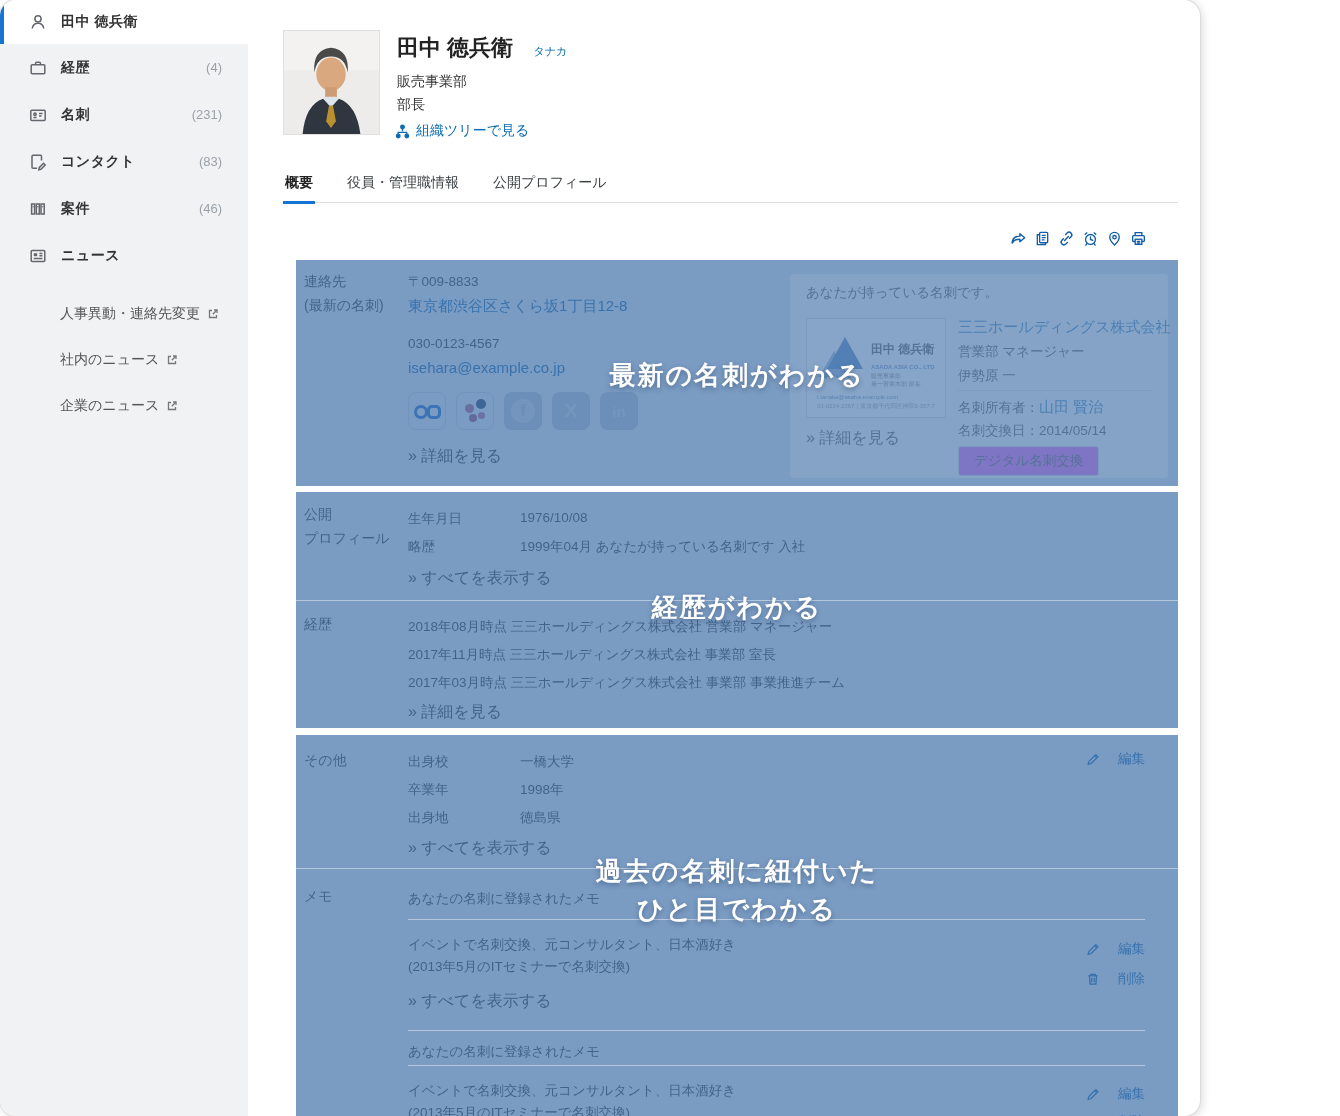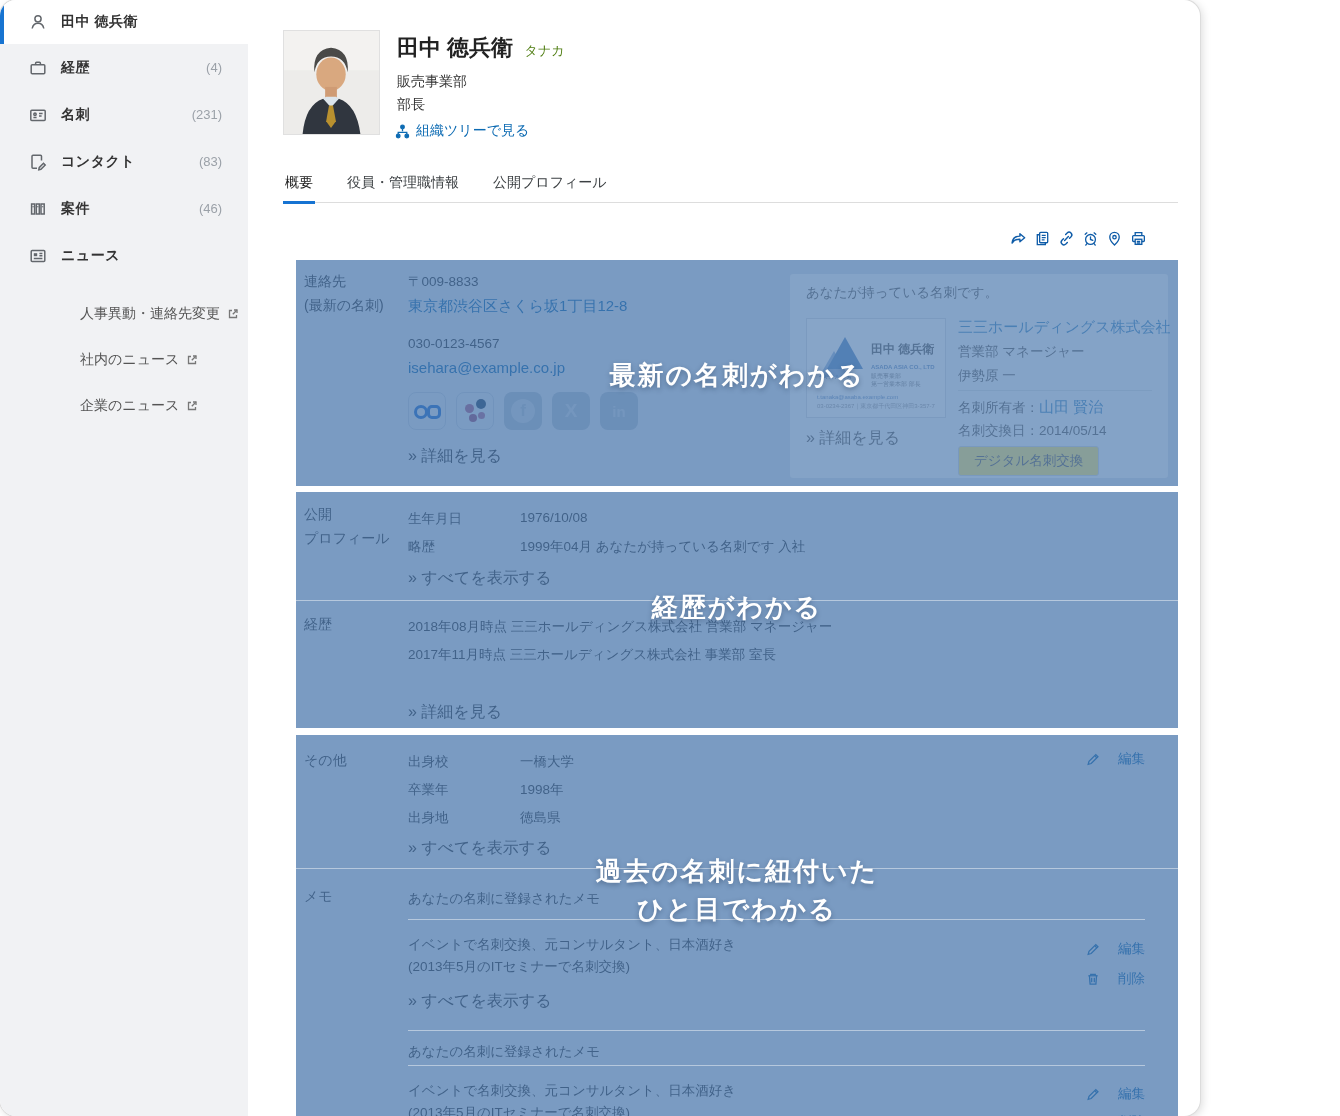--- a/index.html
+++ b/index.html
@@ -6,34 +6,34 @@
   body{width:1340px;height:1116px;background:#ffffff;font-family:"Liberation Sans","DejaVu Sans",sans-serif;position:relative;overflow:hidden;color:#333}
   .card{position:absolute;left:0;top:0;width:1200px;height:1116px;background:#fff;border-radius:16px;box-shadow:0 0 0 1px #dcdcdc,2px 2px 10px rgba(0,0,0,.15);overflow:hidden}
   
   .sidebar{position:absolute;left:0;top:0;width:248px;height:100%;background:#f1f2f4}
   .side-item{display:flex;align-items:center;height:47px;padding:0 26px 0 28px;cursor:pointer}
   .side-item.active{height:44px;background:#fff;border-left:4px solid #1774d1;padding-left:24px}
   .side-icon{width:20px;height:20px;margin-right:13px;flex:none}
   .side-label{flex:1;font-size:14px;font-weight:bold;color:#333;letter-spacing:.5px;white-space:nowrap}
   .side-count{font-size:13px;color:#9ba1a8}
   .side-links{margin-top:12px}
-  .side-link{display:flex;align-items:center;height:46px;padding-left:80px;font-size:14px;color:#555;cursor:pointer;white-space:nowrap}
+  .side-link{display:flex;align-items:center;height:46px;padding-left:60px;font-size:14px;color:#555;cursor:pointer;white-space:nowrap}
   .ext-icon{margin-left:7px;width:12px;height:12px}
   
   .photo{position:absolute;left:283px;top:30px;width:97px;height:105px;border:1px solid #e0e0e0;background:#edecea;box-sizing:border-box}
   .name-row{position:absolute;left:397px;top:33px;white-space:nowrap}
   .p-name{font-size:22px;font-weight:bold;color:#222}
-  .p-kana{font-size:13px;color:#4d7c0f;margin-left:7px}
+  .p-kana{font-size:11px;color:#0369a1;margin-left:16px}
   .p-dept{position:absolute;left:397px;top:73px;font-size:14px}
   .p-title{position:absolute;left:397px;top:96px;font-size:14px}
   .org-link{position:absolute;left:395px;top:122px;font-size:14px;color:#0d6bb3;display:flex;align-items:center;gap:6px;cursor:pointer}
   
   .tabs{position:absolute;left:283px;top:174px;width:895px;border-bottom:1px solid #ddd;display:flex;box-sizing:border-box}
   .tab{font-size:14px;color:#3c4043;margin-right:30px;padding:0 2px 9px;cursor:pointer;white-space:nowrap}
-  .tab.active{font-weight:normal;color:#222;border-bottom:3px solid #1673d2;margin-bottom:-2px}
+  .tab.active{font-weight:bold;color:#222;border-bottom:3px solid #1673d2;margin-bottom:-2px}
   
   .actions{position:absolute;left:1010px;top:230px;display:flex;gap:7px}
   .act{width:17px;height:17px;cursor:pointer}
   
   .block{position:absolute;left:296px;width:882px}
   #blockA{top:260px;height:226px}
   #blockB{top:492px;height:236px}
   #blockC{top:735px;height:381px}
   .overlay{position:absolute;inset:0;background:rgba(70,116,170,.72);z-index:2}
   .veil{position:absolute;z-index:3;background:rgba(255,255,255,.10);border-radius:3px;pointer-events:none}
@@ -51,21 +51,21 @@
   .ring{position:absolute;width:8px;height:8px;border:3.5px solid #1d6fd6;border-radius:50%}
   .dot{position:absolute;border-radius:50%}
   .glyph{position:absolute;inset:0;display:flex;align-items:center;justify-content:center;color:#e9edf0;font-weight:bold}
   .fbc{position:absolute;inset:7px;background:#e9edf0;border-radius:50%;color:#c9d2d9;font-weight:bold;font-size:17px;text-align:center;line-height:24px}
   
   .panel{position:absolute;left:494px;top:14px;width:378px;height:204px;background:#f5f7f9;border-radius:3px}
   .minicard{position:absolute;left:16px;top:44px;width:140px;height:100px;background:#fff;border:1px solid #cfd5da;box-sizing:border-box;overflow:hidden}
   .tri1{position:absolute;left:12px;top:32px;width:0;height:0;border-left:15px solid transparent;border-right:15px solid transparent;border-bottom:26px solid #7fa7d4}
   .tri2{position:absolute;left:20px;top:18px;width:0;height:0;border-left:18px solid transparent;border-right:18px solid transparent;border-bottom:32px solid #2e6cb5}
   .mc-tiny{position:absolute;font-size:6px;line-height:8px;white-space:nowrap}
-  .dxbtn{position:absolute;left:168px;top:172px;padding:5px 15px;background:#fde047;border:1px solid #c7d0d8;border-radius:3px;font-size:13.5px;color:#333;cursor:pointer;white-space:nowrap}
+  .dxbtn{position:absolute;left:168px;top:172px;padding:5px 15px;background:#d946ef;border:1px solid #c7d0d8;border-radius:3px;font-size:13.5px;color:#333;cursor:pointer;white-space:nowrap}
   .editlink{display:flex;align-items:center;gap:18px;font-size:13.5px;color:#0d6bb3;cursor:pointer}
 </style>
 </head>
 <body>
 
 <div class="card">
 
   <aside class="sidebar">
     <div class="side-item active">
       <svg class="side-icon" viewBox="0 0 20 20" fill="none" stroke="#63676c" stroke-width="1.5">
@@ -277,20 +277,21 @@
     <span class="abs txt" style="left:224px;top:18px">1976/10/08</span>
     <span class="abs txt" style="left:112px;top:46px">略歴</span>
     <span class="abs txt" style="left:224px;top:46px">1999年04月 あなたが持っている名刺です 入社</span>
     <span class="abs more" style="left:112px;top:76px">» すべてを表示する</span>
 
     <div class="hr" style="left:0;right:0;top:108px"></div>
 
     <span class="abs lbl" style="left:8px;top:124px">経歴</span>
     <span class="abs txt" style="left:112px;top:126px">2018年08月時点 三三ホールディングス株式会社 営業部 マネージャー</span>
     <span class="abs txt" style="left:112px;top:154px">2017年11月時点 三三ホールディングス株式会社 事業部 室長</span>
+    <span class="abs txt" style="left:112px;top:182px">2017年03月時点 三三ホールディングス株式会社 事業部 事業推進チーム</span>
     <span class="abs more" style="left:112px;top:210px">» 詳細を見る</span>
 
     <div class="overlay"></div>
     <div class="caption" style="top:96px">経歴がわかる</div>
   </section>
 
   <section class="block" id="blockC">
     <span class="abs lbl" style="left:8px;top:17px">その他</span>
     <span class="abs txt" style="left:112px;top:18px">出身校</span>
     <span class="abs txt" style="left:224px;top:18px">一橋大学</span>

